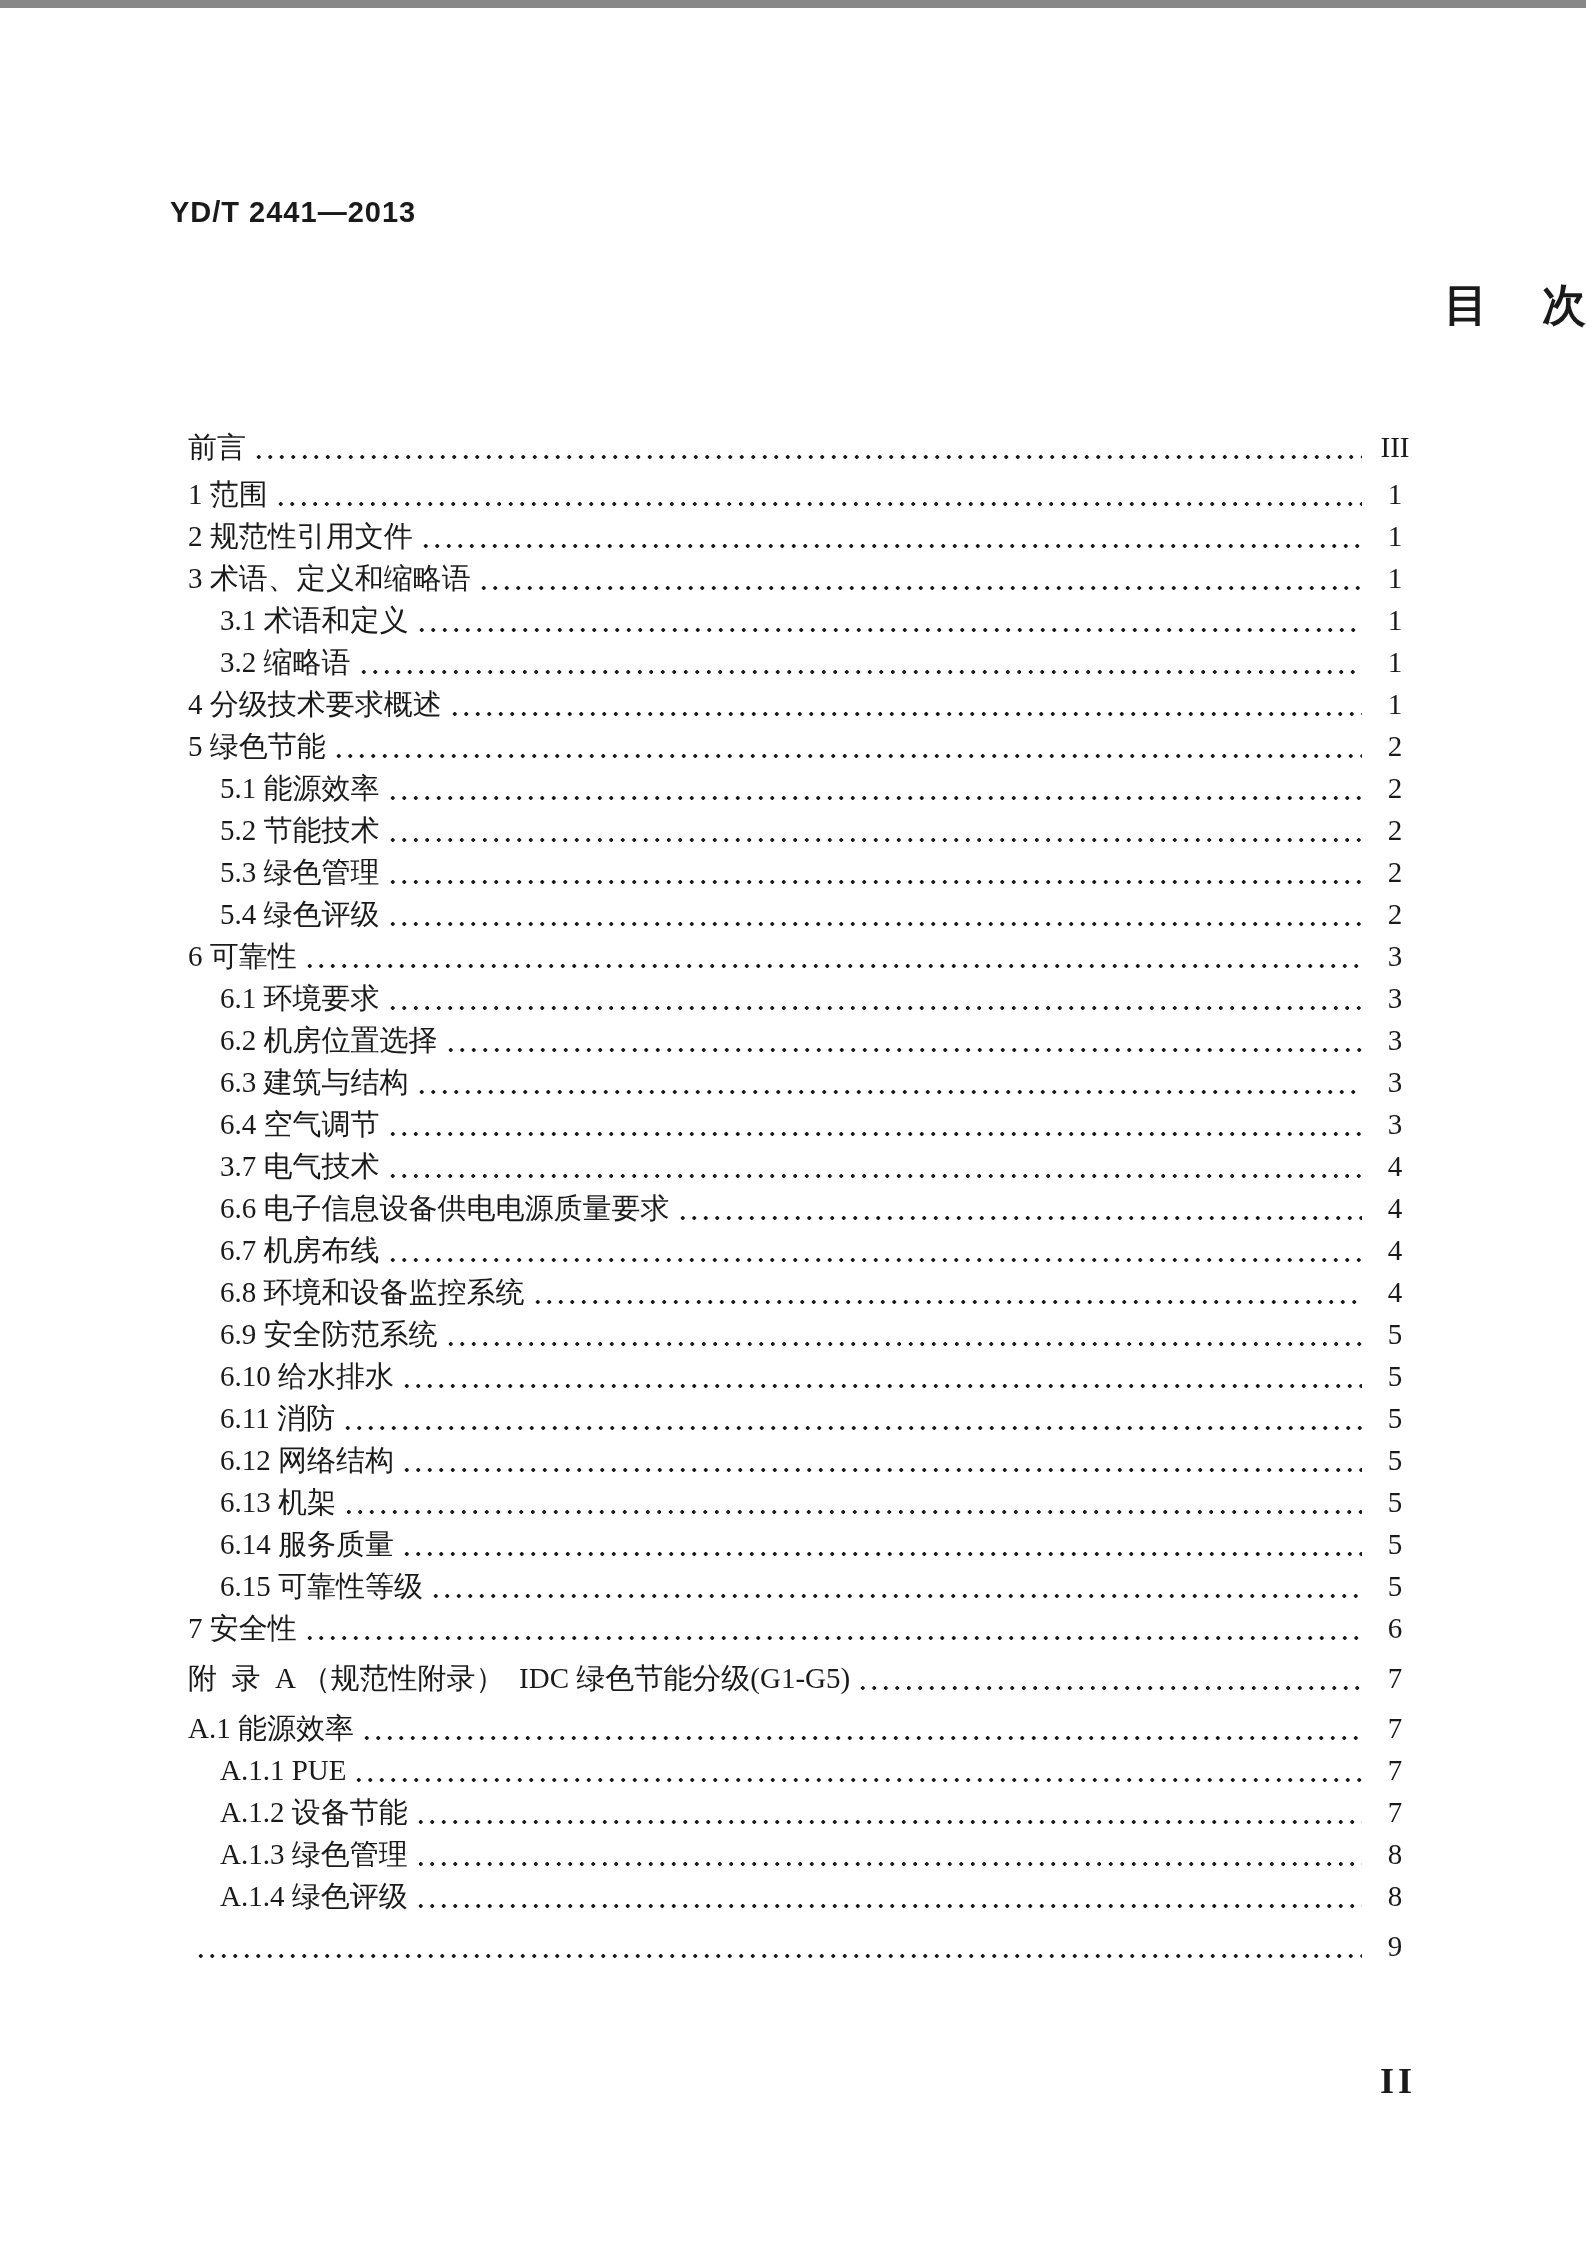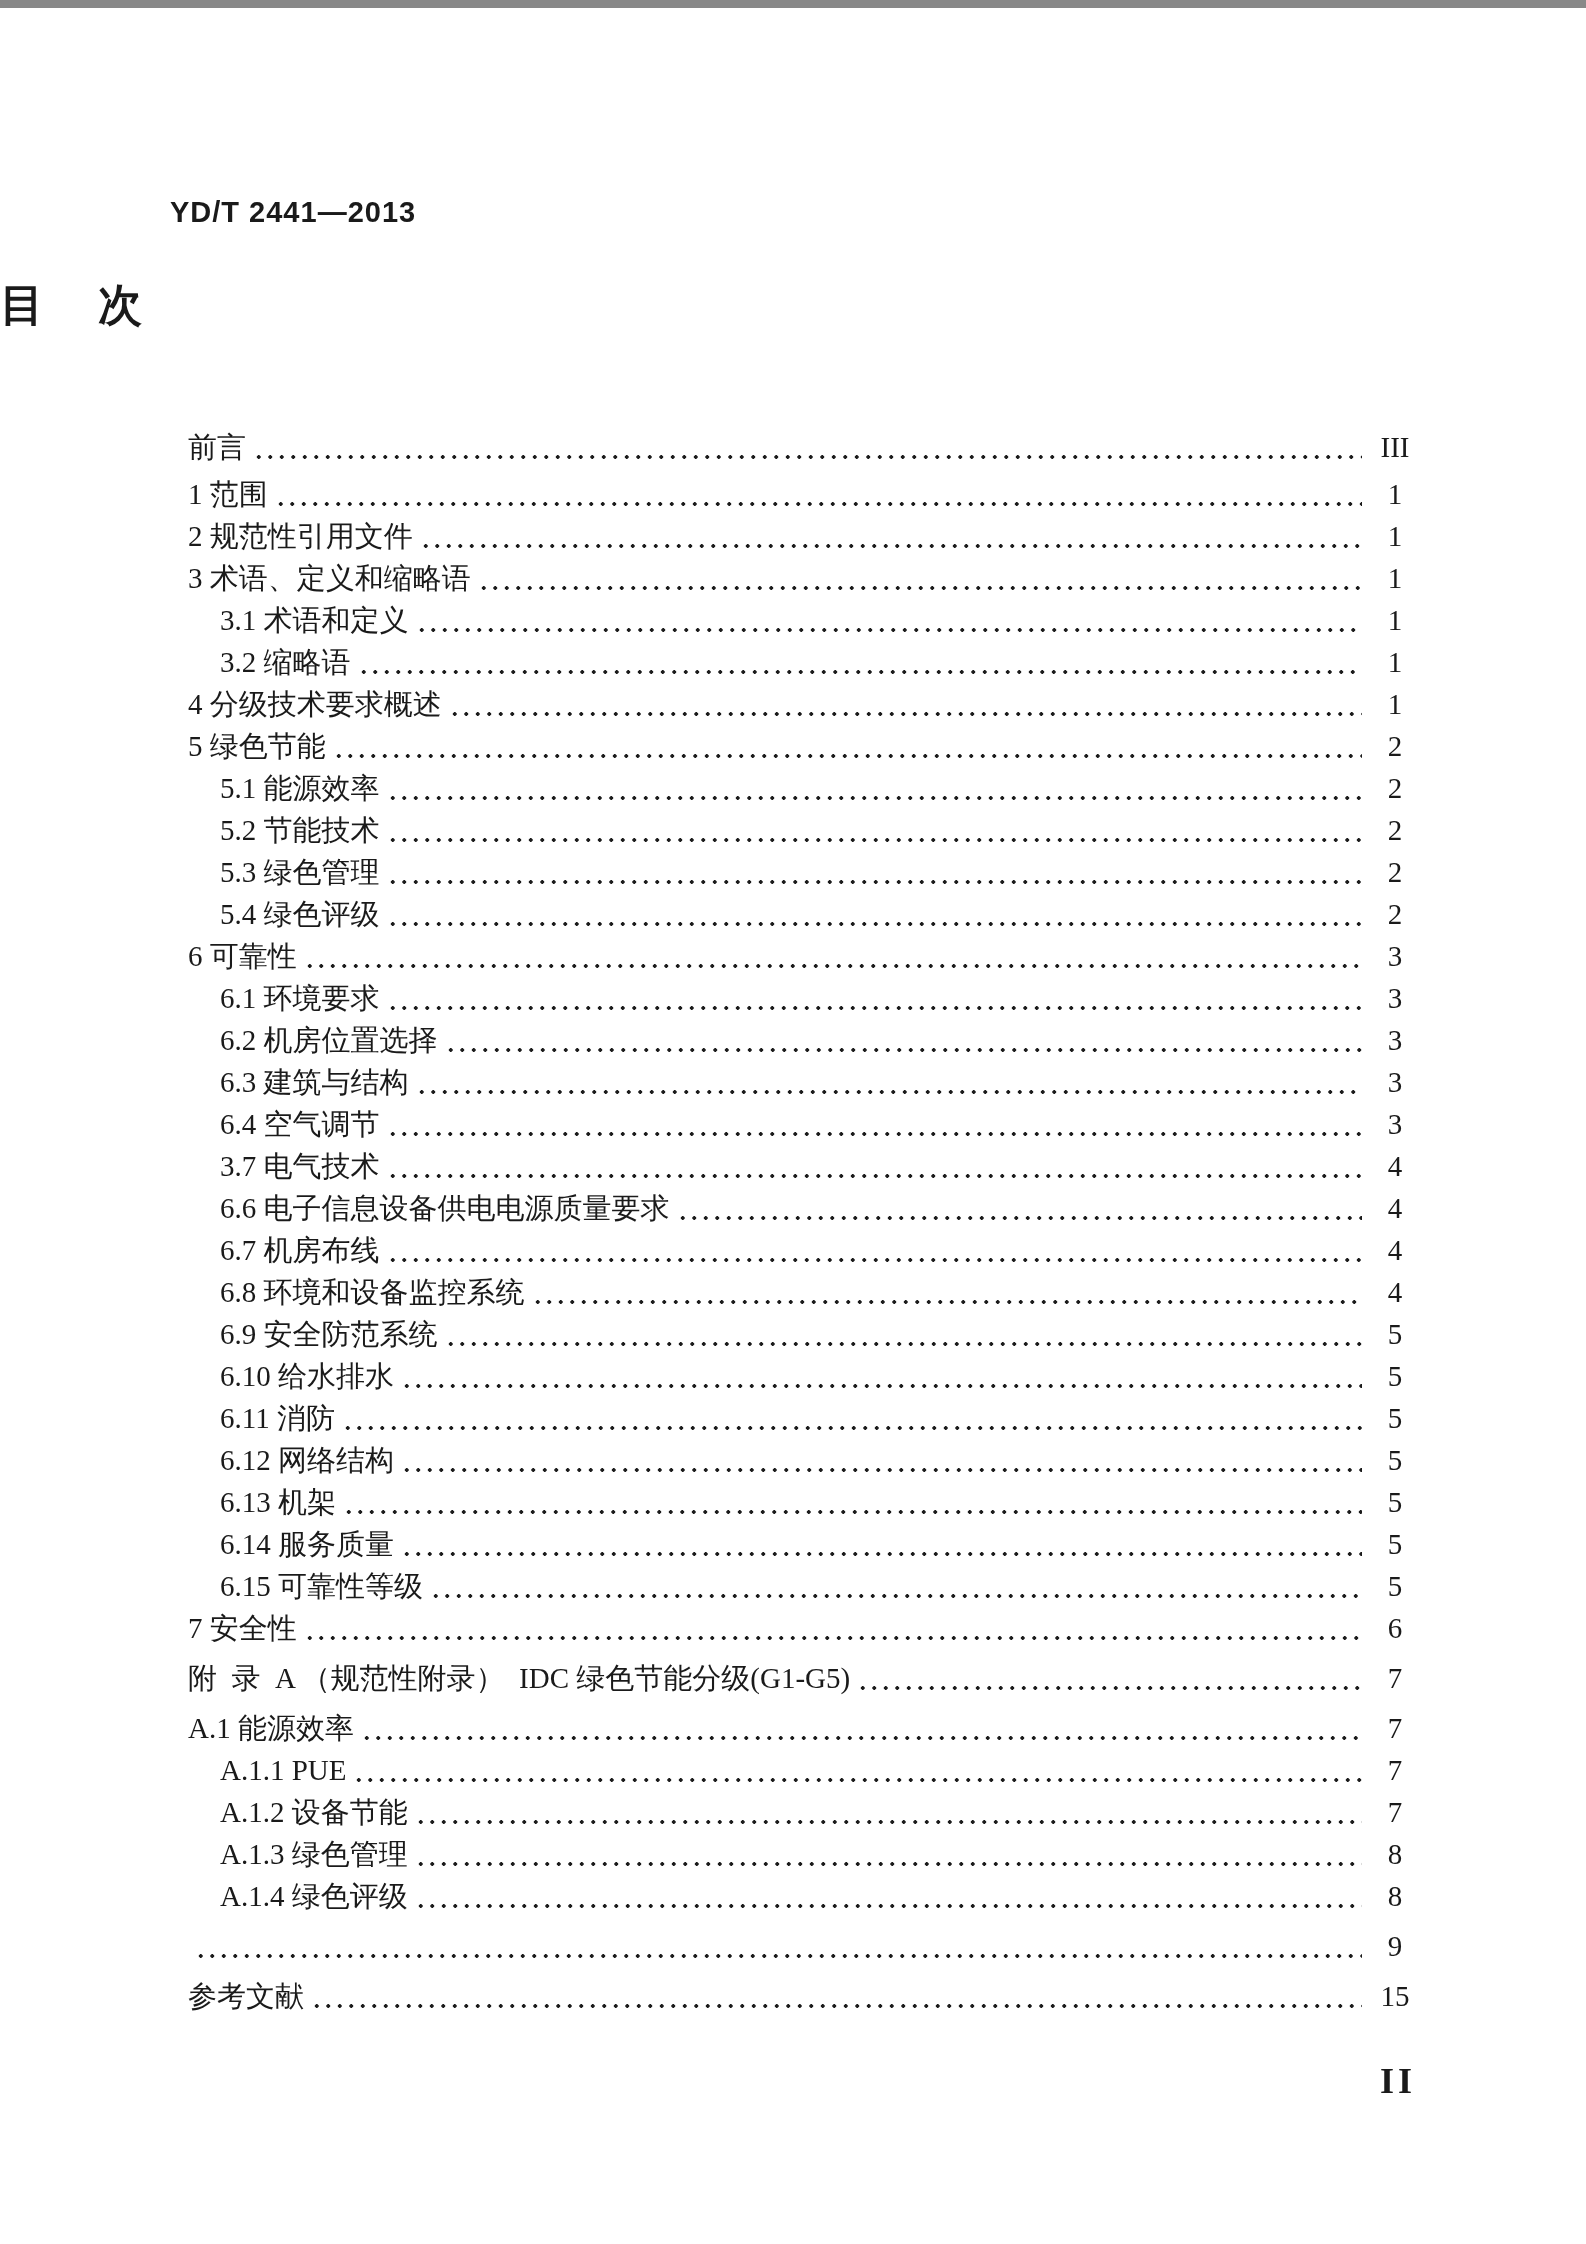--- a/index.html
+++ b/index.html
@@ -21,21 +21,21 @@
     font-weight: bold;
     font-size: 29px;
     letter-spacing: 1px;
     white-space: pre;
   }
   .doc-title {
     position: absolute;
     left: 0;
     right: 0;
     top: 268px;
-    text-align: left;
+    text-align: right;
     font-size: 44px;
     font-weight: bold;
     word-spacing: 16px;
     white-space: pre;
     font-family: "Liberation Serif", "DejaVu Serif", serif;
   }
   .toc {
     position: absolute;
     left: 188px;
     top: 418px;
@@ -260,22 +260,17 @@
     </div>
       <div class="toc-row indent-1">
       <span class="toc-label">A.1.4 绿色评级</span>
       <span class="toc-leader"></span>
       <span class="toc-page">8</span>
     </div>
       <div class="toc-row indent-0 gap-l">
       <span class="toc-leader"></span>
       <span class="toc-page">9</span>
     </div>
-      <div class="toc-row indent-0 gap-l">
-      <span class="toc-label">参考文献</span>
-      <span class="toc-leader"></span>
-      <span class="toc-page">15</span>
-    </div>
     </div>
 
   <div class="doc-footer">II</div>
 
 </div>
 
 </body></html>

